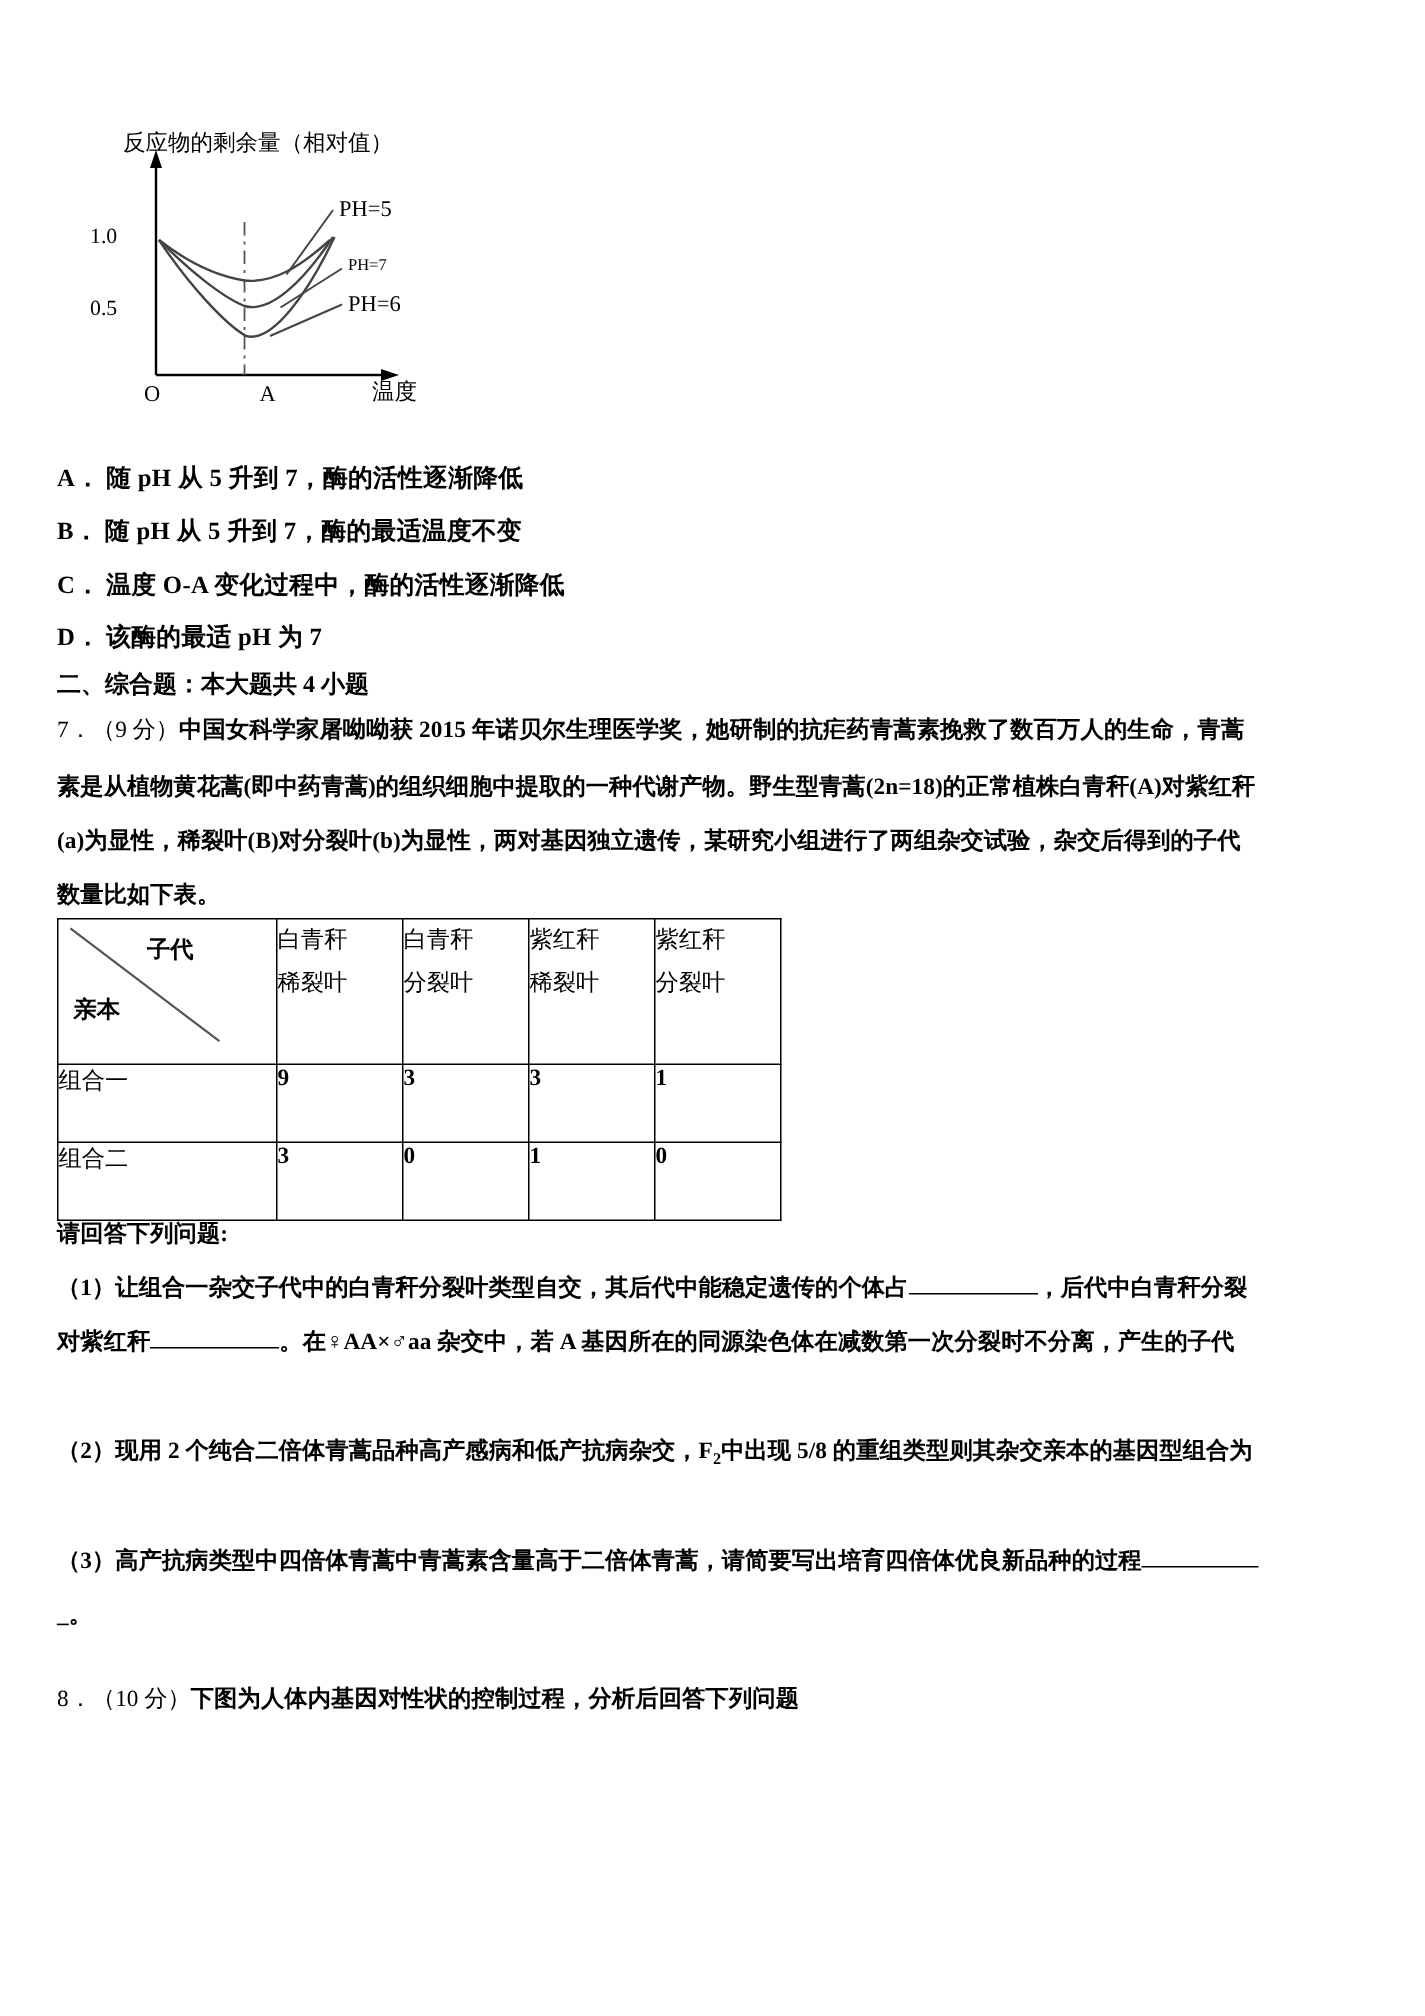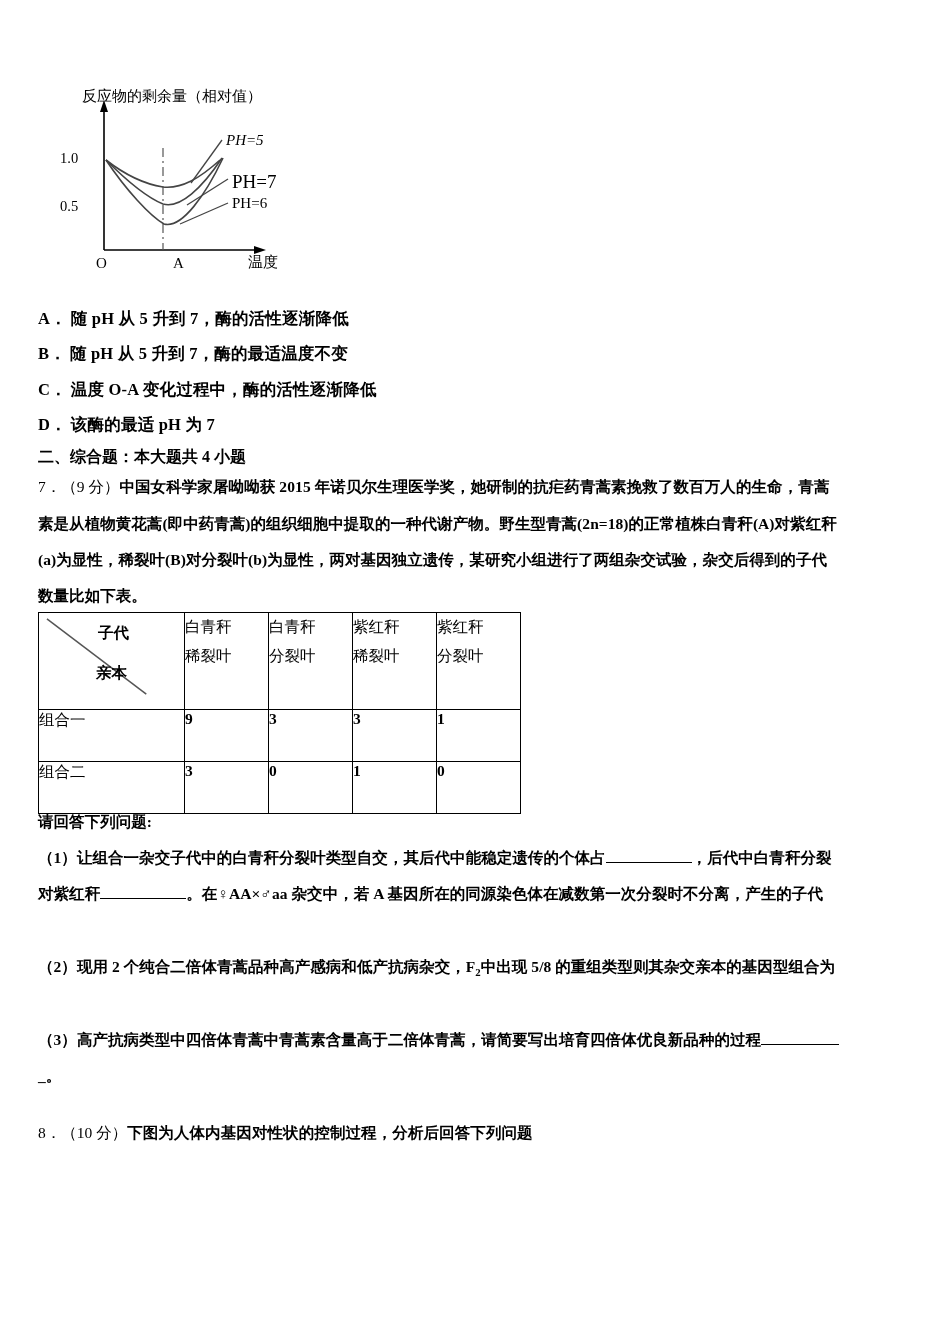--- a/index.html
+++ b/index.html
@@ -117,21 +117,20 @@
     position: absolute;
     top: 10px;
     left: 59px;
     font-size: 15.5px;
   }
   .corner-cell .c-bot {
     position: absolute;
     top: 50px;
     left: 10px;
     font-size: 15.5px;
-    margin-left: 47px;
   }
   .row-head {
     width: 146px;
     height: 52px;
     font-size: 15.5px;
     padding: 14px 0 0 12px;
     box-sizing: border-box;
   }
   .data-cell {
     width: 84px;
@@ -171,22 +170,22 @@
 
     <div class="txt" style="left:22px; top:0px; font-size:15px;">反应物的剩余量（相对值）</div>
 
     <div class="txt" style="left:0px; top:62px; font-size:14.5px;">1.0</div>
     <div class="txt" style="left:0px; top:110px; font-size:14.5px;">0.5</div>
 
     <div class="txt" style="left:36px; top:167px; font-size:15px;">O</div>
     <div class="txt" style="left:113px; top:167px; font-size:15px;">A</div>
     <div class="txt" style="left:188px; top:166px; font-size:15px;">温度</div>
 
-    <div class="txt" style="left:166px; top:44px; font-size:15px;font-style:italic;">PH=5</div>
-    <div class="txt" style="left:172px; top:83px; font-size:19px;">PH=7</div>
+    <div class="txt" style="left:166px; top:44px; font-size:15px;">PH=5</div>
+    <div class="txt" style="left:172px; top:83px; font-size:11px;">PH=7</div>
     <div class="txt" style="left:172px; top:107px; font-size:15px;">PH=6</div>
   </div>
 
   <div class="txt opt" style="left:38px; top:310px;">
     <span class="lbl">A．</span><span>随 pH 从 5 升到 7，酶的活性逐渐降低</span>
   </div>
   <div class="txt opt" style="left:38px; top:345px;">
     <span class="lbl">B．</span><span>随 pH 从 5 升到 7，酶的最适温度不变</span>
   </div>
   <div class="txt opt" style="left:38px; top:381px;">

